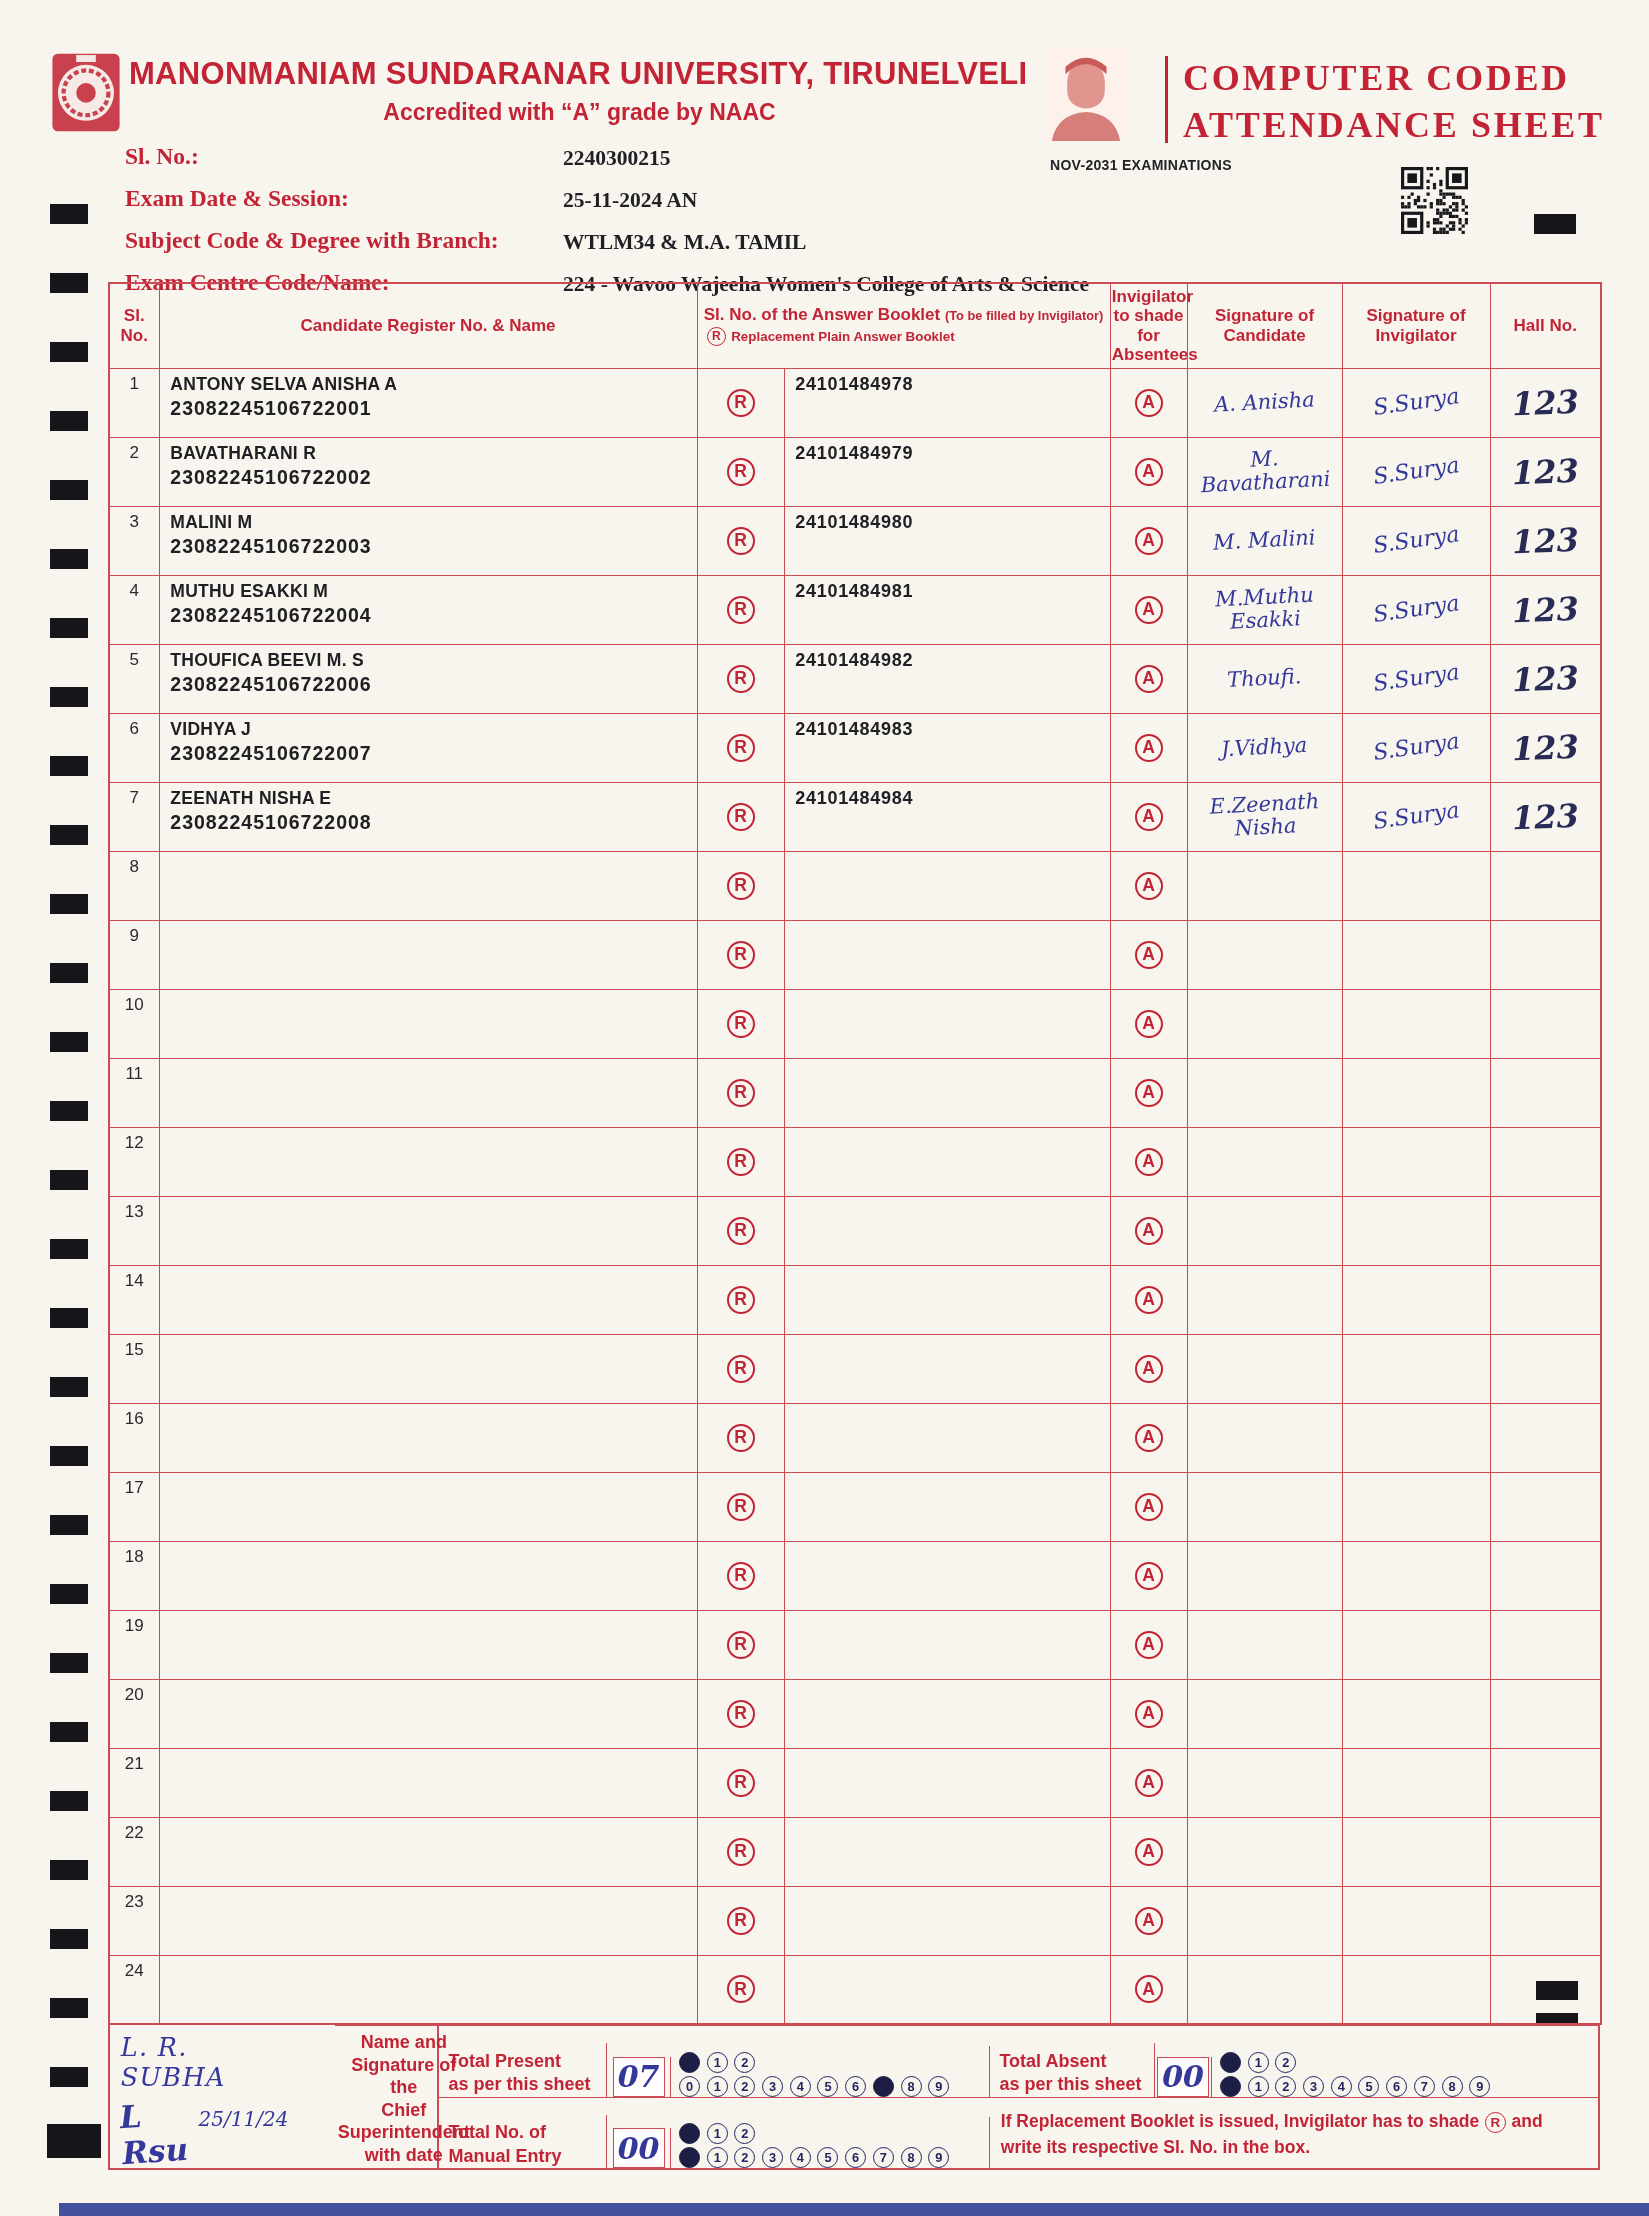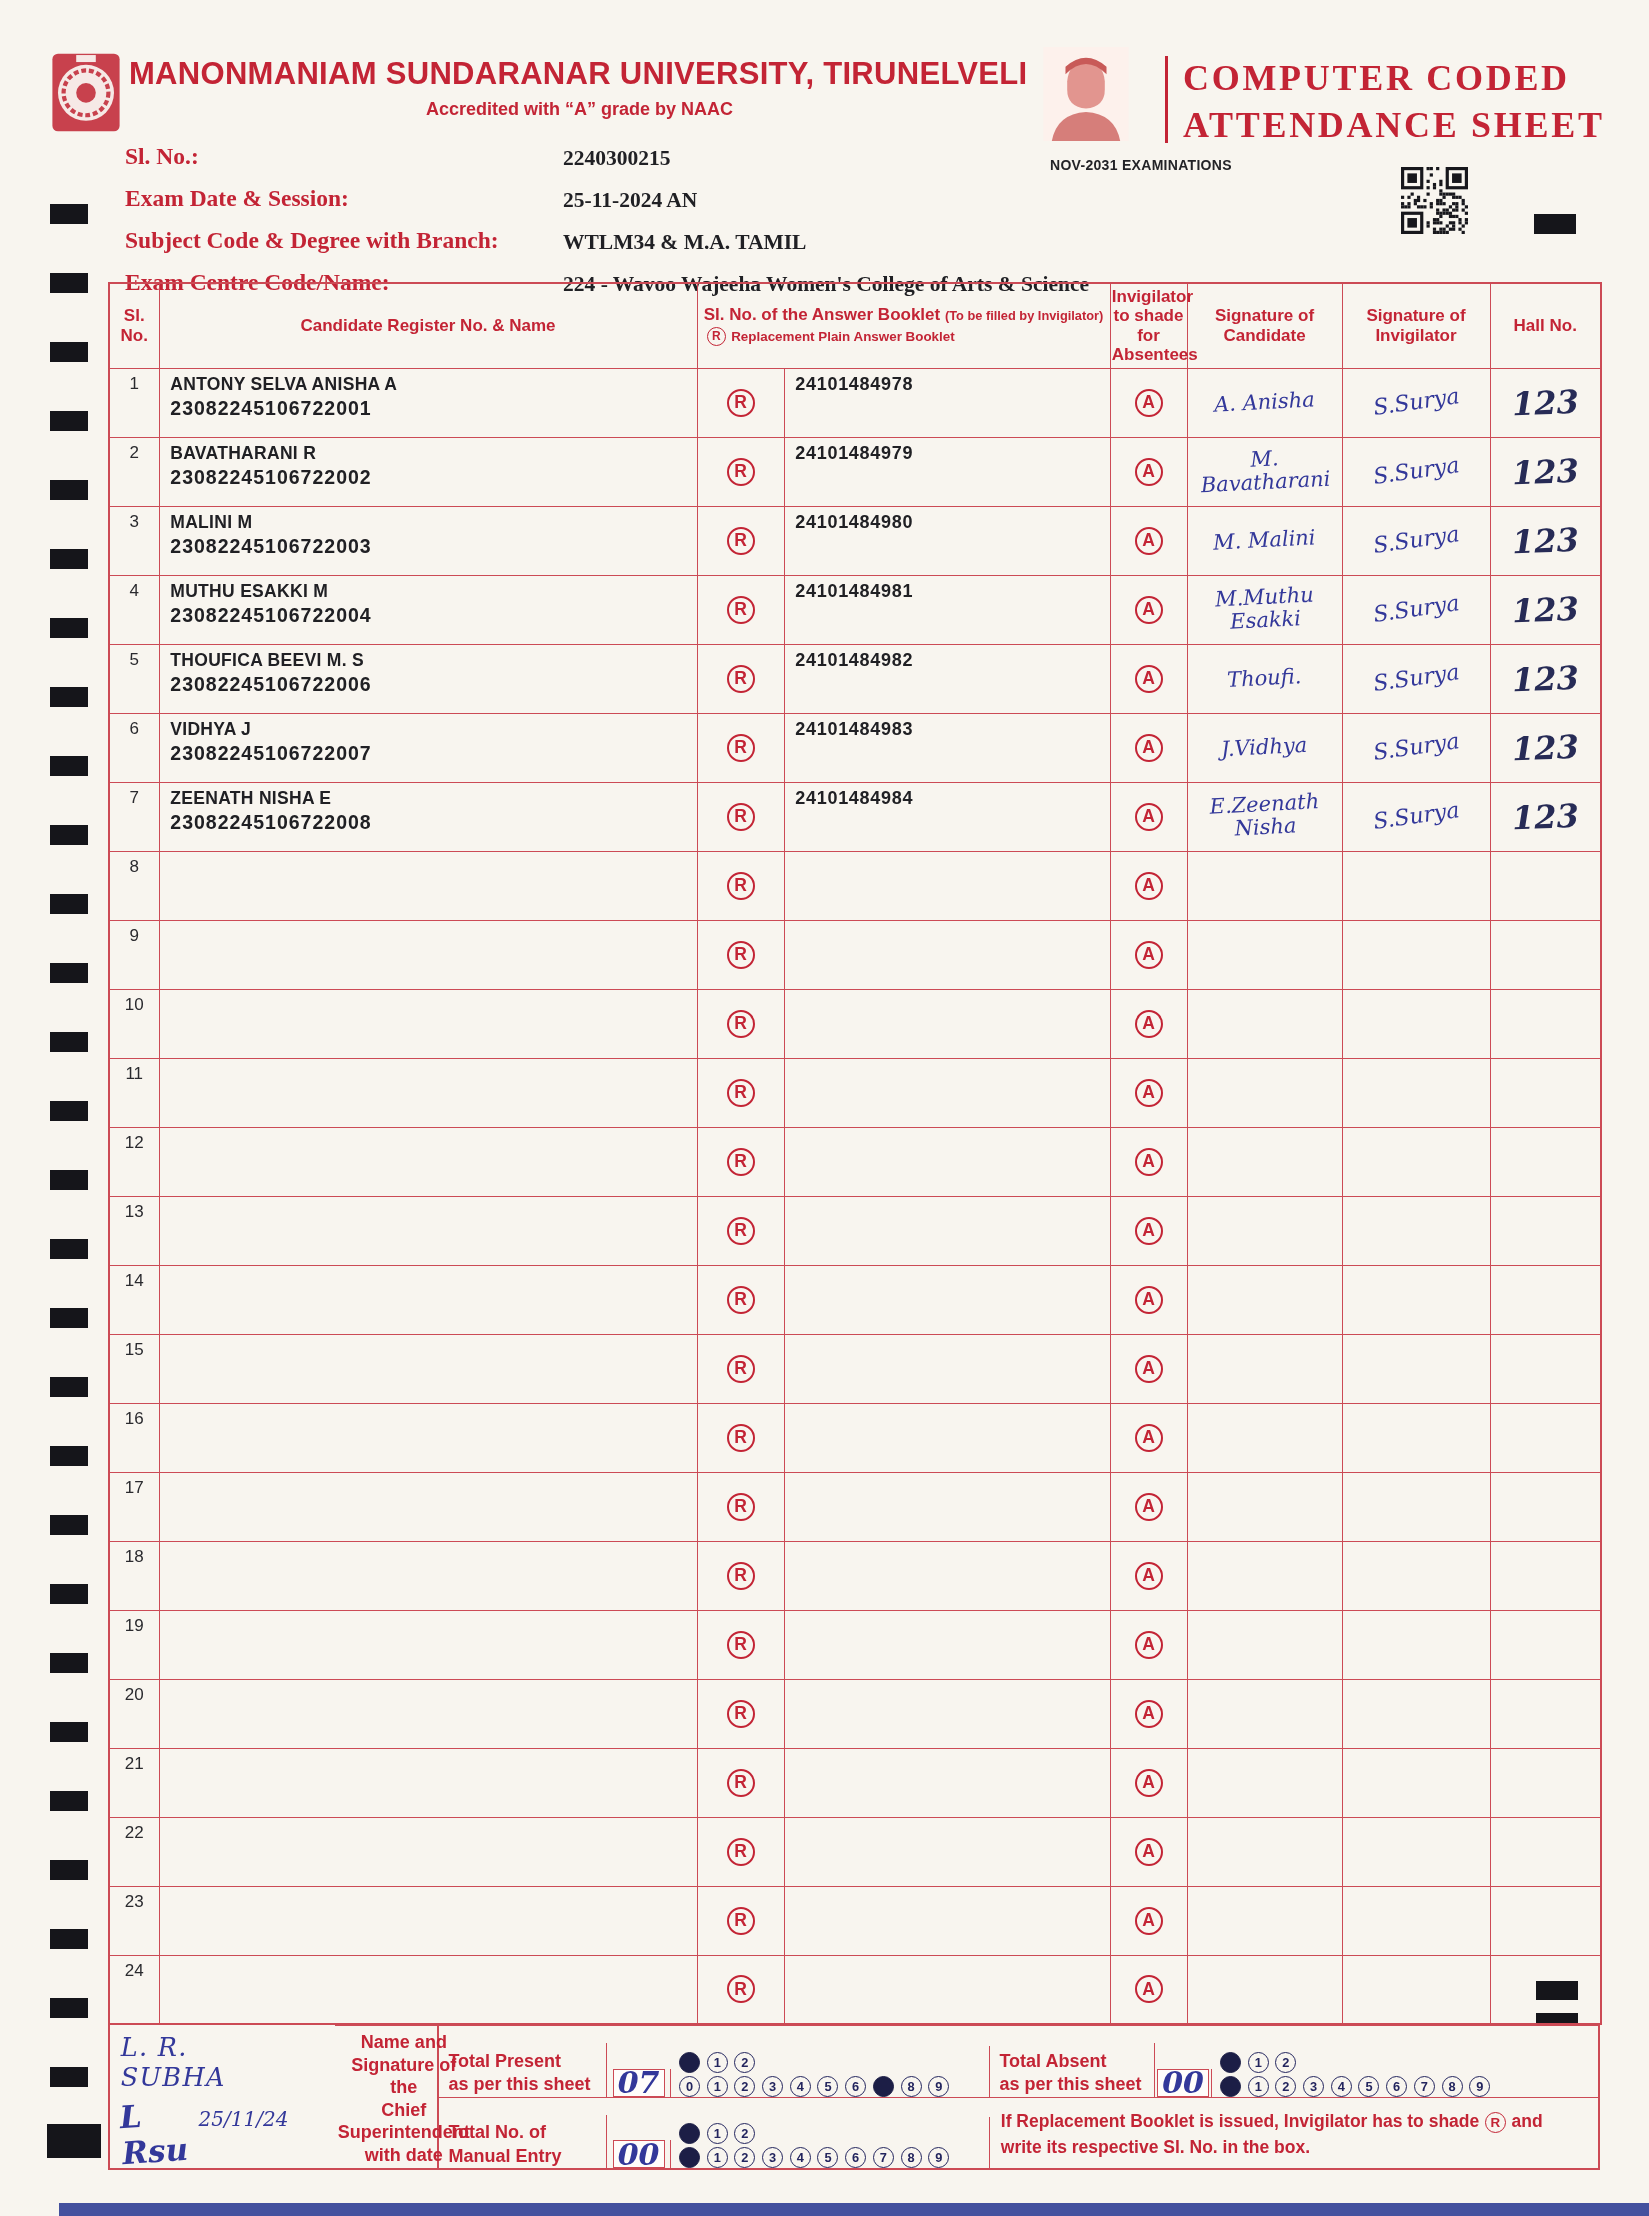--- a/index.html
+++ b/index.html
@@ -26,21 +26,21 @@
   .m-r4 { left:1536px; top:2085px; width:40px; height:17.5px; }
   .m-bl { left:47px;  top:2124px; width:54px; height:34px; }
   .m-br { left:1530px; top:2121px; width:65px; height:39px; }
   .bottom-strip { position:absolute; left:59px; right:0; bottom:0; height:13.4px; background:#44519e; }
 
   
   .logo { position:absolute; left:51px; top:52px; width:70px; height:81px; }
   .uni-name { position:absolute; left:129px; top:56px; font-size:31px; font-weight:bold;
     color:var(--red-strong); letter-spacing:0.3px; white-space:nowrap; }
   .accred { position:absolute; left:129px; top:99px; width:901px; text-align:center;
-    font-size:18px; font-weight:bold; color:var(--red-strong); }
+    font-size:23px; font-weight:bold; color:var(--red-strong); }
   .portrait { position:absolute; left:1043px; top:47px; width:86px; height:94px; }
   .vert-div { position:absolute; left:1165px; top:56px; width:2.7px; height:87px; background:var(--red-strong); }
   .sheet-title { position:absolute; left:1183px; top:55px; font-family:"Liberation Serif", serif;
     font-weight:bold; color:var(--red-strong); font-size:36px; letter-spacing:2.7px; line-height:1.3; white-space:nowrap; }
   .exam-session { position:absolute; left:1050px; top:157px; font-size:14px; font-weight:bold; color:#232327; letter-spacing:0.3px; }
   .qr { position:absolute; left:1401px; top:167px; width:67px; height:67px; }
 
   
   .fields { position:absolute; left:125px; top:143px; display:grid; grid-template-columns:438px auto; row-gap:10px;font-family:Liberation Serif, serif; }
   .f-label { color:var(--red-strong); font-weight:bold; font-size:23.5px; height:32px; white-space:nowrap; }
@@ -95,21 +95,21 @@
 
   .footer-right { flex:1; display:flex; flex-direction:column; }
   .footer-bar { height:32px; background:var(--red-bar); color:#fff; font-weight:bold; font-size:19.5px;
     display:flex; align-items:center; justify-content:center; letter-spacing:0.3px; }
   .frow { flex:1; display:flex; border-top:1.7px solid var(--red);align-items:flex-end; }
   .fcell { border-right:1.7px solid var(--red); }
   .fcell.last { border-right:none; }
   .flabel { color:var(--red-strong); font-weight:bold; font-size:18px; padding:6.7px 4px 0 9.4px; line-height:1.3; }
   .w250 { width:168px; } .w95 { width:64px; } .w245 { width:165px; } .w85 { width:57px; }
   .fbox { display:flex; align-items:center; justify-content:center; }
-  .valbox { width:52px; height:28px; border:1.7px solid var(--red); background:#fffdfb;
+  .valbox { width:52px; height:40px; border:1.7px solid var(--red); background:#fffdfb;
     display:flex; align-items:center; justify-content:center; }
   .boxval { font-size:30px; font-weight:bold; }
   .fbubbles { width:319px; padding:3.4px 5.4px 0 8px; }
   .fbubbles.grow, .fnote { flex:1; }
   .bubble-line { display:flex; align-items:center; gap:6.7px; margin-top:2.7px; }
   .bubble { width:21px; height:21px; border:1.7px solid #23255e; color:#23255e; border-radius:50%;
     font-size:12.8px; font-weight:bold; display:flex; align-items:center; justify-content:center; flex:none; }
   .bubble.filled { background:#1c1e46; border-color:#1c1e46; color:transparent; }
   .fnote { color:var(--red-strong); font-weight:bold; font-size:17.5px; padding:8px 10.8px; line-height:1.45; }
 </style>

